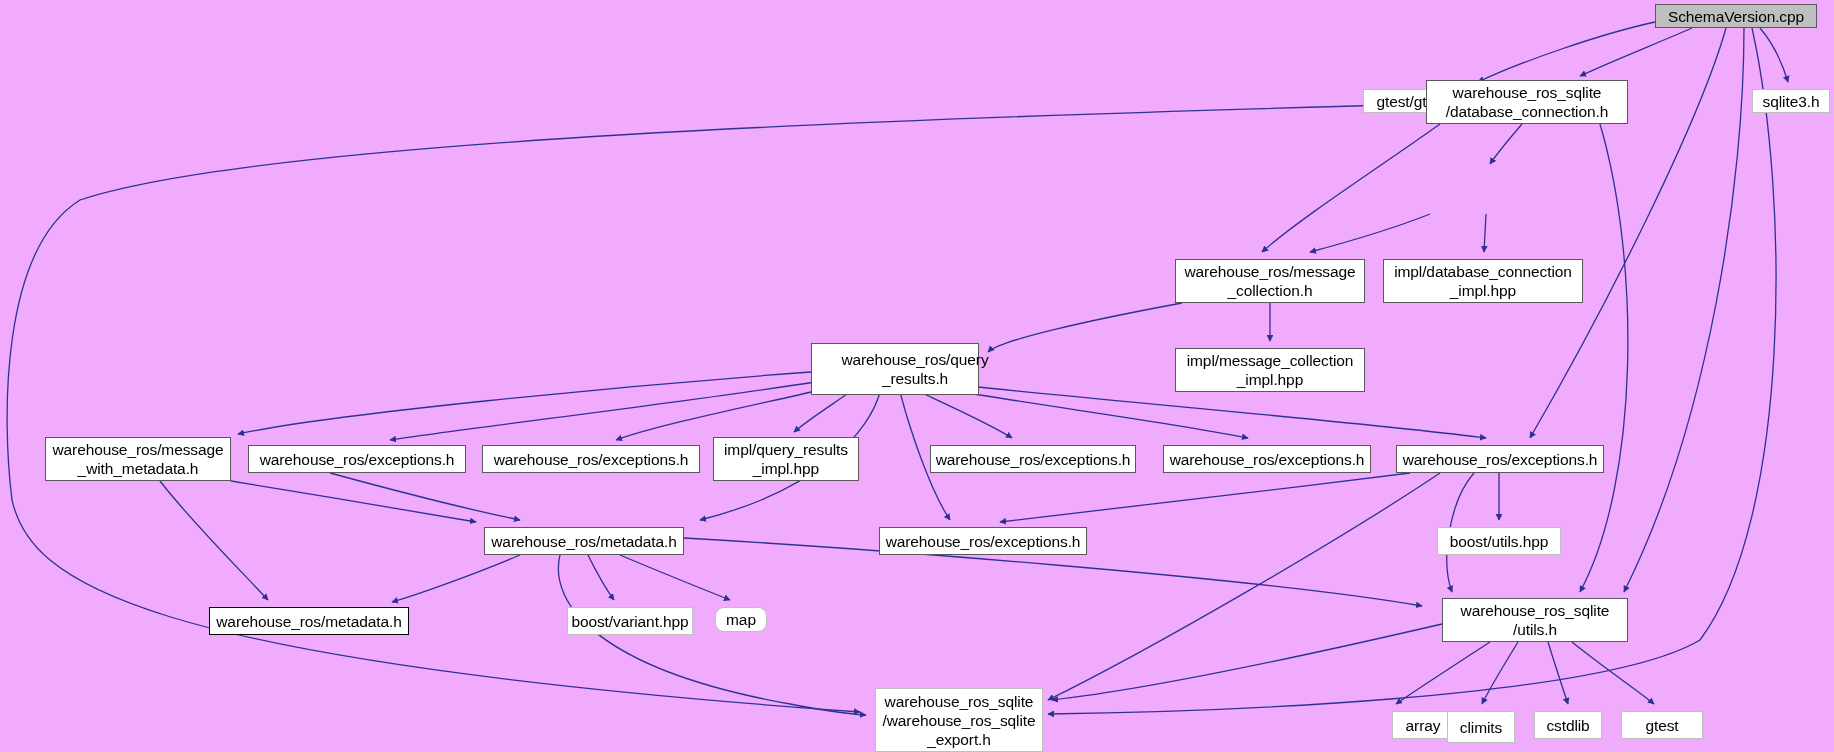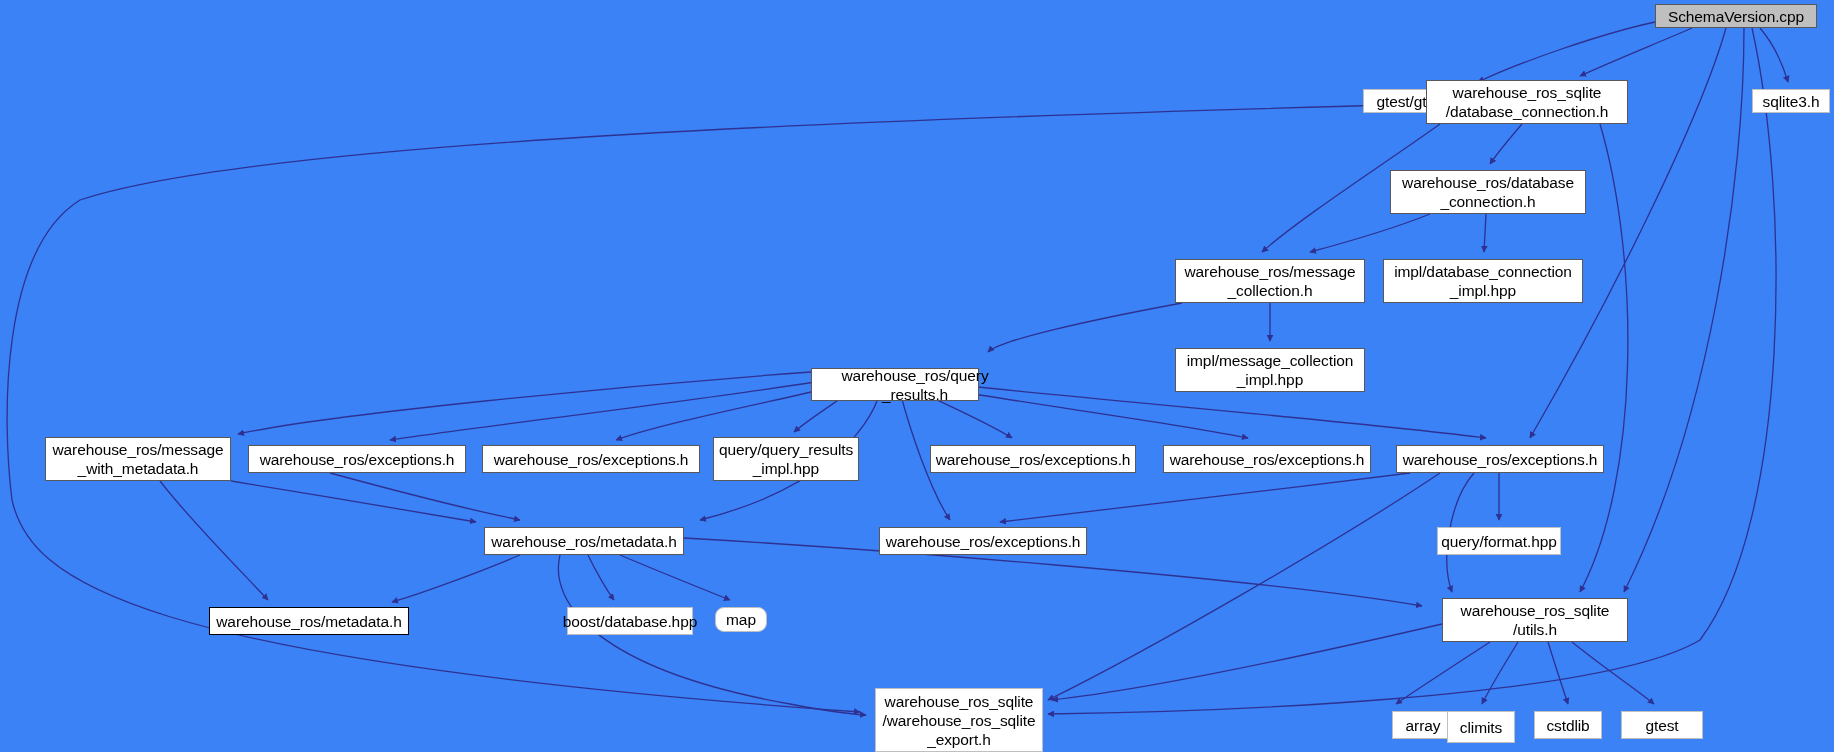--- a/index.html
+++ b/index.html
@@ -4,21 +4,21 @@
 <style>
   html, body {
     margin: 0;
     padding: 0;
     background: #ffffff;
   }
   #graph-root {
     position: relative;
     width: 1834px;
     height: 752px;
-    background: #3b82f6;
+    background: #f0abfc;
     font-family: "Liberation Sans", sans-serif;
     overflow: hidden;
   }
   #edge-layer {
     position: absolute;
     top: 0; left: 0;
     width: 1834px;
     height: 752px;
   }
   .node {
@@ -122,60 +122,58 @@
 
   <div class="node root" style="left:1655px;top:4px;width:162px;height:24px;">SchemaVersion.cpp</div>
 
   <div class="node plain" style="left:1363px;top:89px;width:110px;height:24px;">gtest/gtest.h</div>
 
   <div class="node internal" style="left:1426px;top:80px;width:202px;height:44px;">warehouse_ros_sqlite
 /database_connection.h</div>
 
   <div class="node plain" style="left:1752px;top:89px;width:78px;height:24px;">sqlite3.h</div>
 
-  <div class="node internal" style="left:1390px;top:170px;width:196px;height:44px;">warehouse_ros/database
-_connection.h</div>
 
   <div class="node internal" style="left:1175px;top:259px;width:190px;height:44px;">warehouse_ros/message
 _collection.h</div>
 
   <div class="node internal" style="left:1383px;top:259px;width:200px;height:44px;">impl/database_connection
 _impl.hpp</div>
 
   <div class="node internal" style="left:1175px;top:348px;width:190px;height:44px;">impl/message_collection
 _impl.hpp</div>
 
-  <div class="node internal" style="left:811px;top:368px;width:168px;height:33px;padding-left:40px;">warehouse_ros/query
+  <div class="node internal" style="left:811px;top:343px;width:168px;height:52px;padding-left:40px;">warehouse_ros/query
 _results.h</div>
 
   <div class="node internal" style="left:45px;top:437px;width:186px;height:44px;">warehouse_ros/message
 _with_metadata.h</div>
 
   <div class="node internal" style="left:248px;top:445px;width:218px;height:28px;">warehouse_ros/exceptions.h</div>
 
   <div class="node internal" style="left:482px;top:445px;width:218px;height:28px;">warehouse_ros/exceptions.h</div>
 
-  <div class="node internal" style="left:713px;top:437px;width:146px;height:44px;">query/query_results
+  <div class="node internal" style="left:713px;top:437px;width:146px;height:44px;">impl/query_results
 _impl.hpp</div>
 
   <div class="node internal" style="left:930px;top:445px;width:206px;height:28px;">warehouse_ros/exceptions.h</div>
 
   <div class="node internal" style="left:1163px;top:445px;width:208px;height:28px;">warehouse_ros/exceptions.h</div>
 
   <div class="node internal" style="left:1396px;top:445px;width:208px;height:28px;">warehouse_ros/exceptions.h</div>
 
   <div class="node internal" style="left:484px;top:527px;width:200px;height:28px;">warehouse_ros/metadata.h</div>
 
   <div class="node internal" style="left:879px;top:527px;width:208px;height:28px;">warehouse_ros/exceptions.h</div>
 
-  <div class="node plain" style="left:1437px;top:527px;width:124px;height:28px;">query/format.hpp</div>
+  <div class="node plain" style="left:1437px;top:527px;width:124px;height:28px;">boost/utils.hpp</div>
 
   <div class="node dup" style="left:209px;top:607px;width:200px;height:28px;">warehouse_ros/metadata.h</div>
 
-  <div class="node plain" style="left:567px;top:607px;width:126px;height:28px;">boost/database.hpp</div>
+  <div class="node plain" style="left:567px;top:607px;width:126px;height:28px;">boost/variant.hpp</div>
 
   <div class="node plain" style="left:715px;top:607px;width:52px;height:25px;border-radius:9px;">map</div>
 
   <div class="node internal" style="left:1442px;top:598px;width:186px;height:44px;">warehouse_ros_sqlite
 /utils.h</div>
 
   <div class="node plain" style="left:875px;top:688px;width:168px;height:64px;">warehouse_ros_sqlite
 /warehouse_ros_sqlite
 _export.h</div>
 

